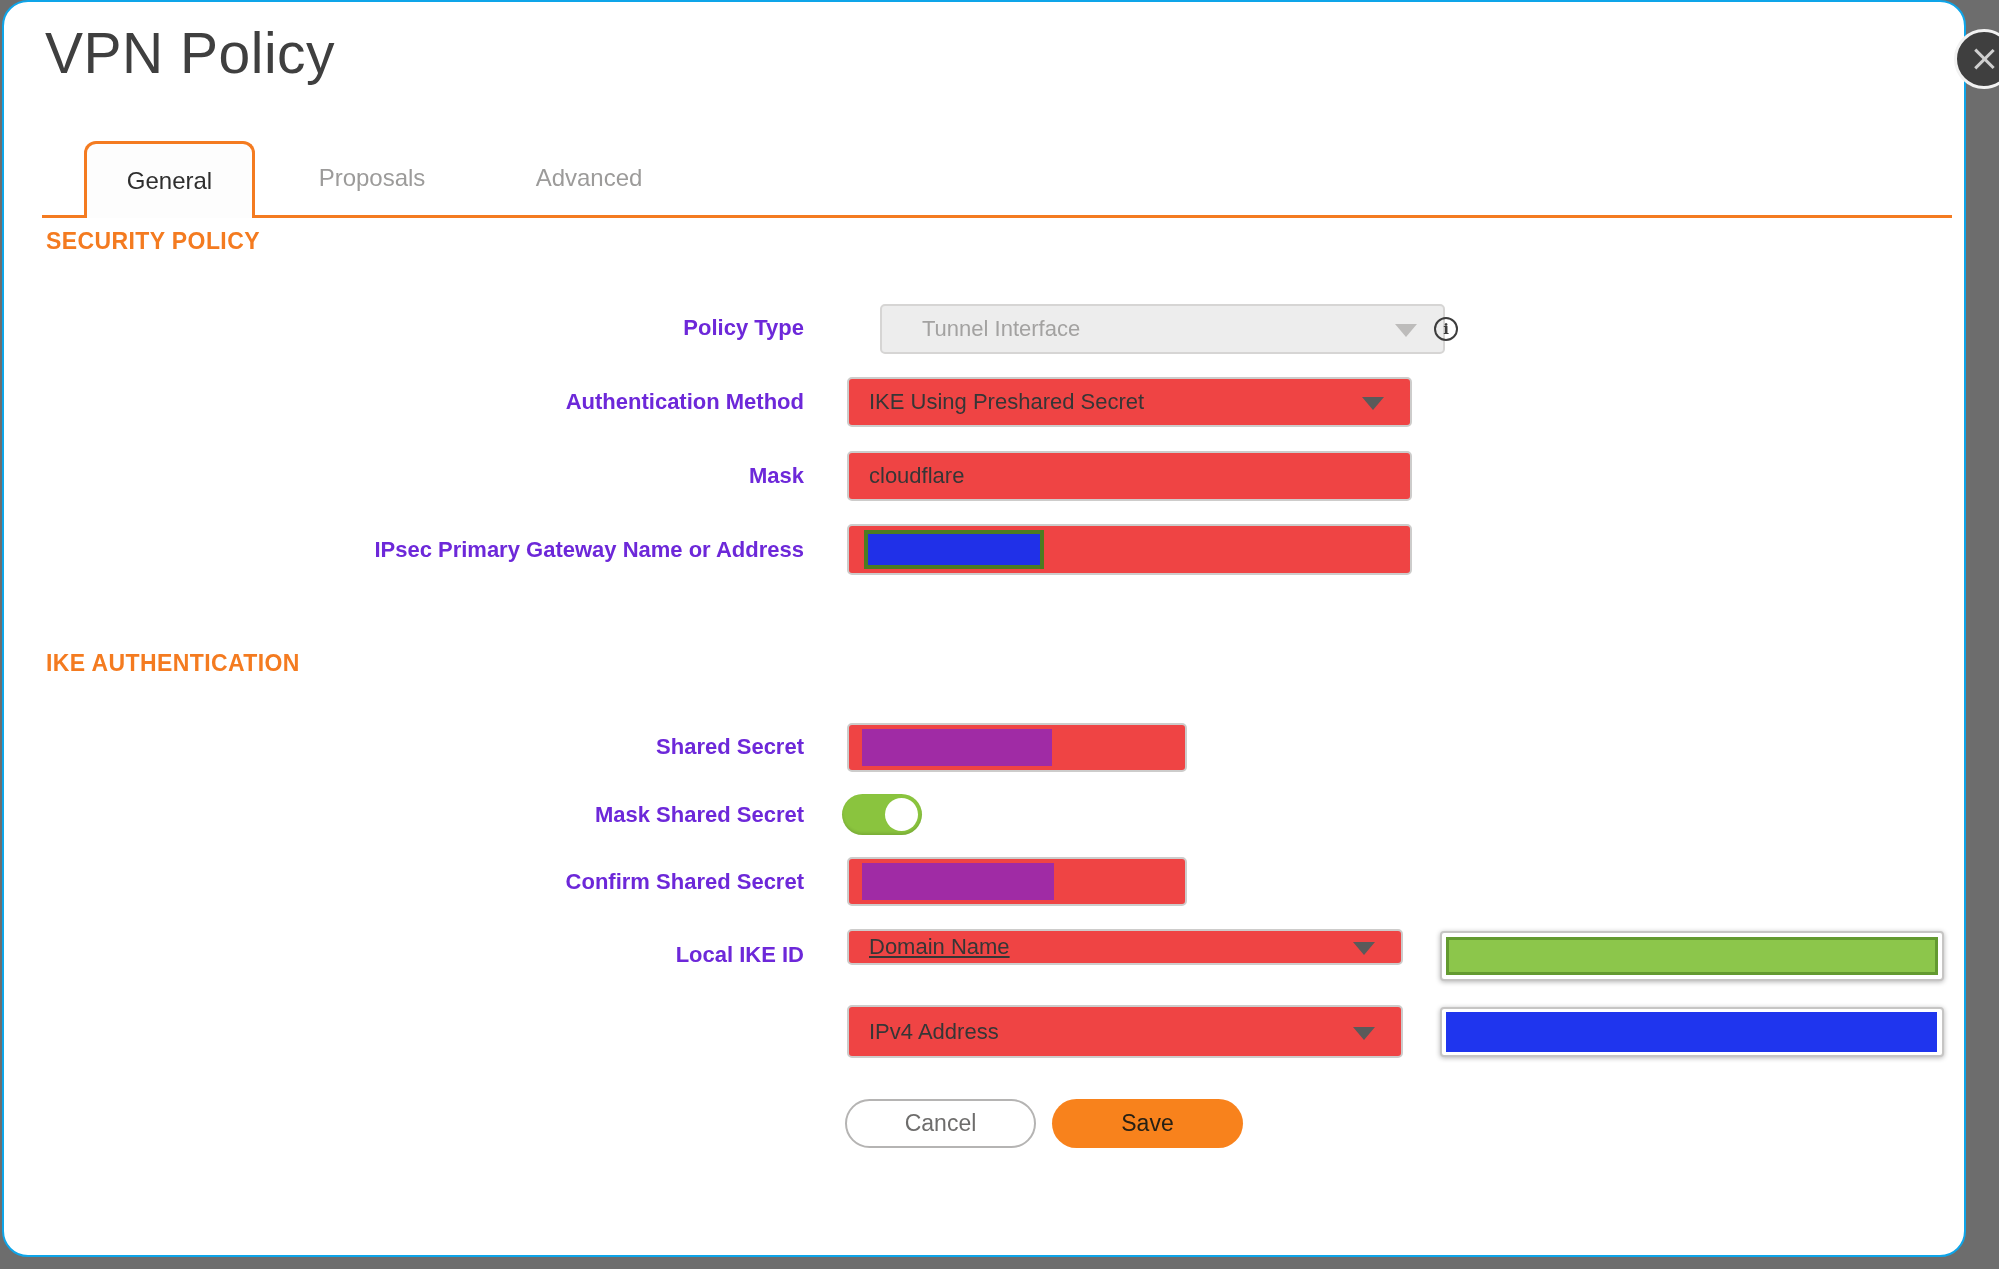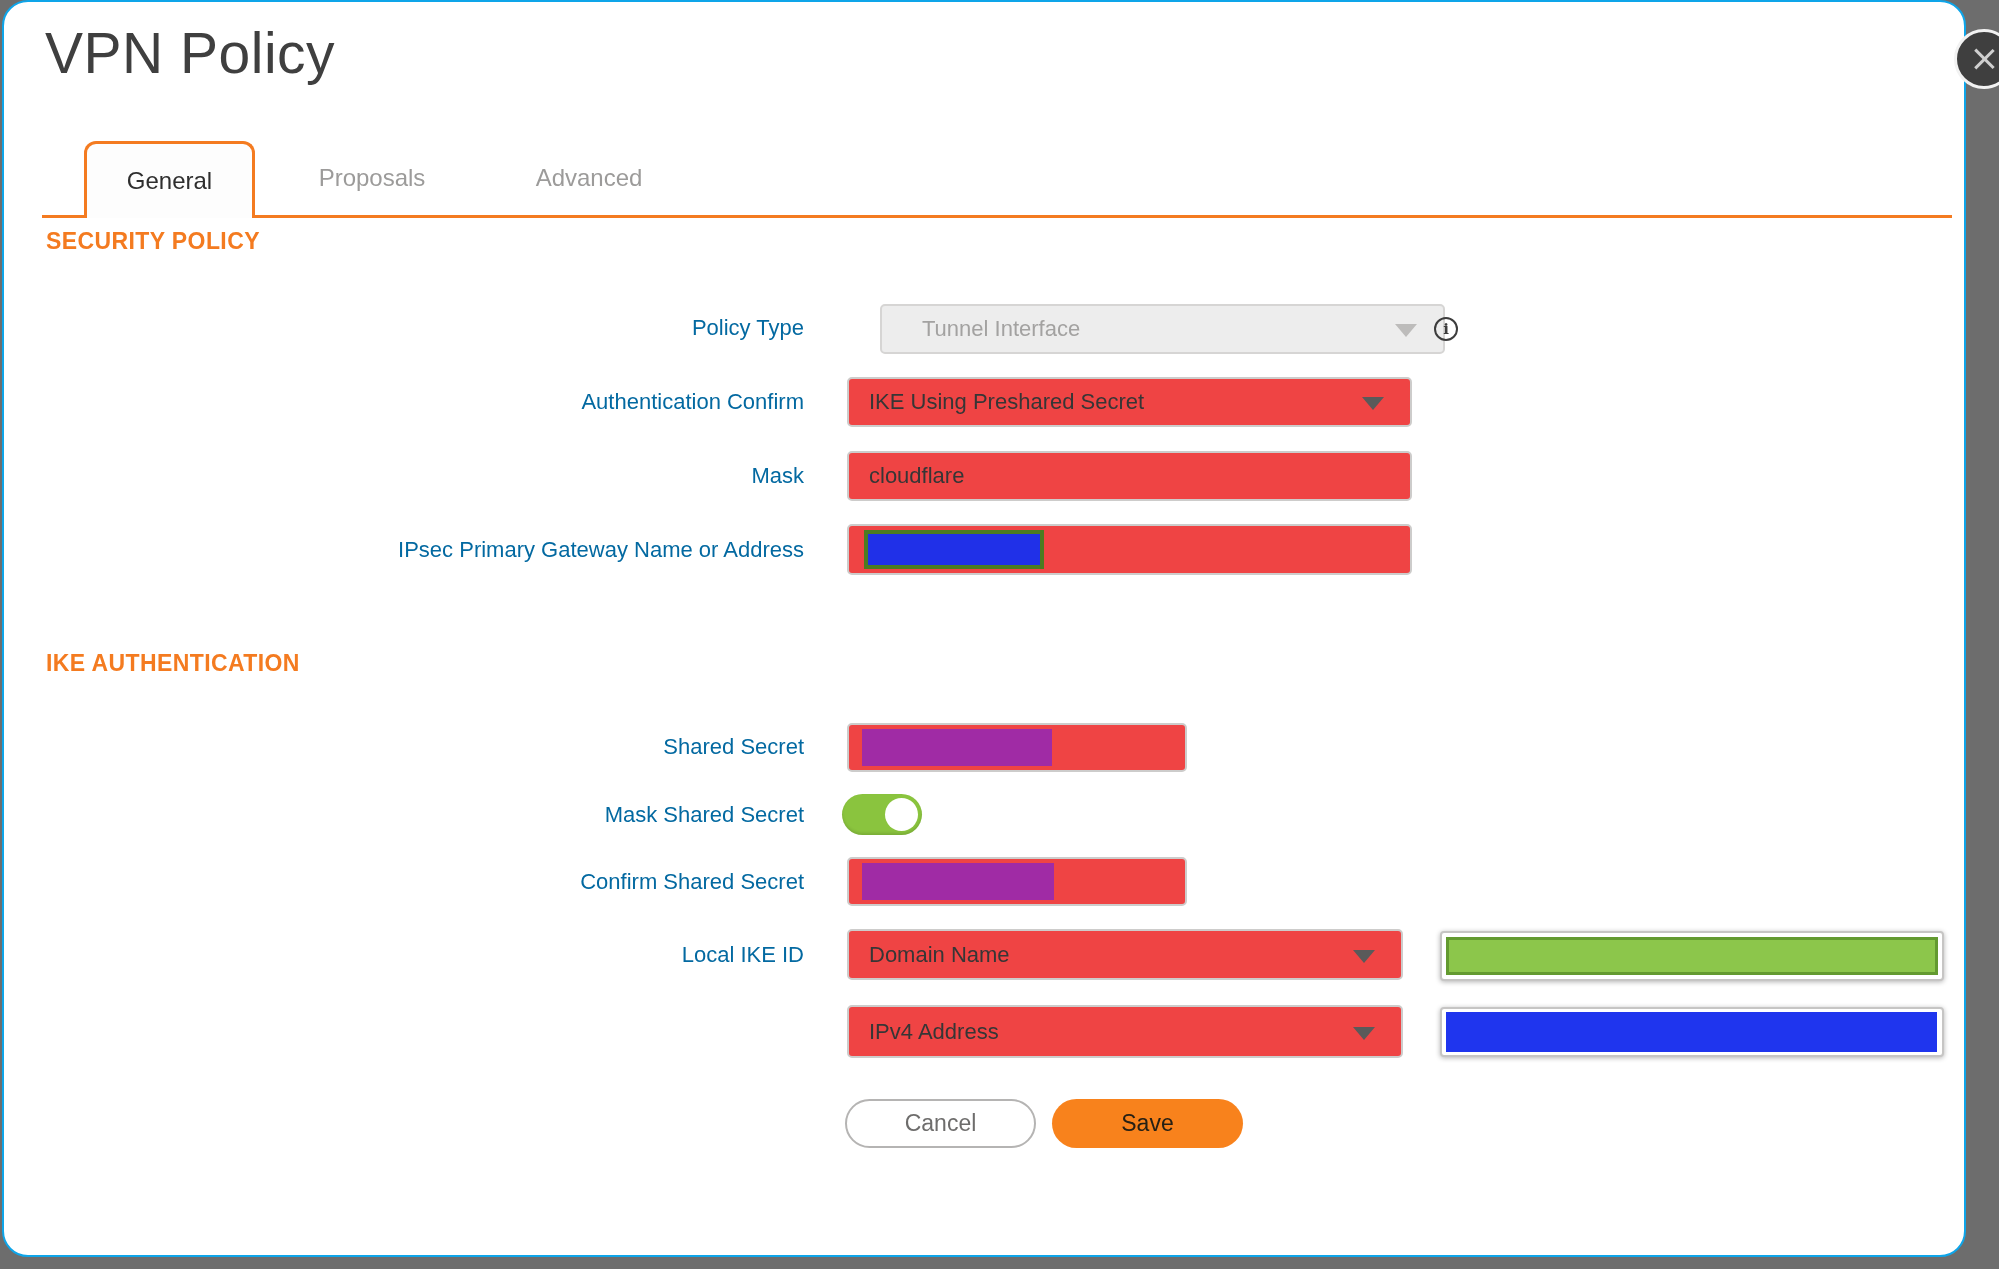--- a/index.html
+++ b/index.html
@@ -42,21 +42,21 @@
   }
   .tab.t2{left:280px;width:176px;}
   .tab.t3{left:497px;width:176px;text-align:right;}
   
   .section-heading{
     position:absolute;left:42px;font-size:23px;font-weight:700;color:#f47b20;letter-spacing:0.4px;
   }
   
   .field-label{
     position:absolute;left:330px;width:470px;text-align:right;
-    font-size:22px;font-weight:400;color:#0369a1;
+    font-size:22px;font-weight:700;color:#6d28d9;
   }
   .control{
     position:absolute;background:#ef4444;border:2px solid #cdcccb;border-radius:5px;
     display:flex;align-items:center;font-size:22px;color:#363636;padding-left:20px;
   }
   .control.select{cursor:pointer;}
   .caret{
     position:absolute;right:26px;top:50%;margin-top:-5px;width:0;height:0;
     border-left:11px solid transparent;border-right:11px solid transparent;
     border-top:13px solid #5a5a5a;
@@ -104,21 +104,21 @@
 
     <div class="section-heading" style="top:226px;">SECURITY POLICY</div>
 
     <div class="field-label" style="top:313px;">Policy Type</div>
     <div class="control select disabled-select" style="left:876px;top:302px;width:565px;height:50px;padding-left:40px;">
       <span>Tunnel Interface</span>
       <span class="caret"></span>
     </div>
     <div class="info-icon">i</div>
 
-    <div class="field-label" style="top:387px;">Authentication Confirm</div>
+    <div class="field-label" style="top:387px;">Authentication Method</div>
     <div class="control select" style="left:843px;top:375px;width:565px;height:50px;">
       <span>IKE Using Preshared Secret</span>
       <span class="caret"></span>
     </div>
 
     <div class="field-label" style="top:461px;">Mask</div>
     <div class="control" style="left:843px;top:449px;width:565px;height:50px;">
       <span>cloudflare</span>
     </div>
 
@@ -135,21 +135,21 @@
     <div class="field-label" style="top:800px;">Mask Shared Secret</div>
     <div class="toggle">
       <div class="toggle-knob"></div>
     </div>
 
     <div class="field-label" style="top:867px;">Confirm Shared Secret</div>
     <div class="control" style="left:843px;top:855px;width:340px;height:49px;"></div>
     <div class="redaction" style="left:858px;top:861px;width:192px;height:37px;background:#a02ba5;"></div>
 
     <div class="field-label" style="top:940px;">Local IKE ID</div>
-    <div class="control select" style="left:843px;top:927px;width:556px;height:51px;">
+    <div class="control select" style="left:843px;top:927px;width:556px;height:36px;text-decoration:underline;">
       <span>Domain Name</span>
       <span class="caret"></span>
     </div>
     <div class="shadow-input" style="left:1436px;top:929px;width:504px;height:50px;"></div>
     <div class="redaction" style="left:1442px;top:935px;width:492px;height:38px;background:#8cc64b;border:3px solid #639a30;"></div>
 
     <div class="control select" style="left:843px;top:1003px;width:556px;height:53px;">
       <span>IPv4 Address</span>
       <span class="caret"></span>
     </div>

